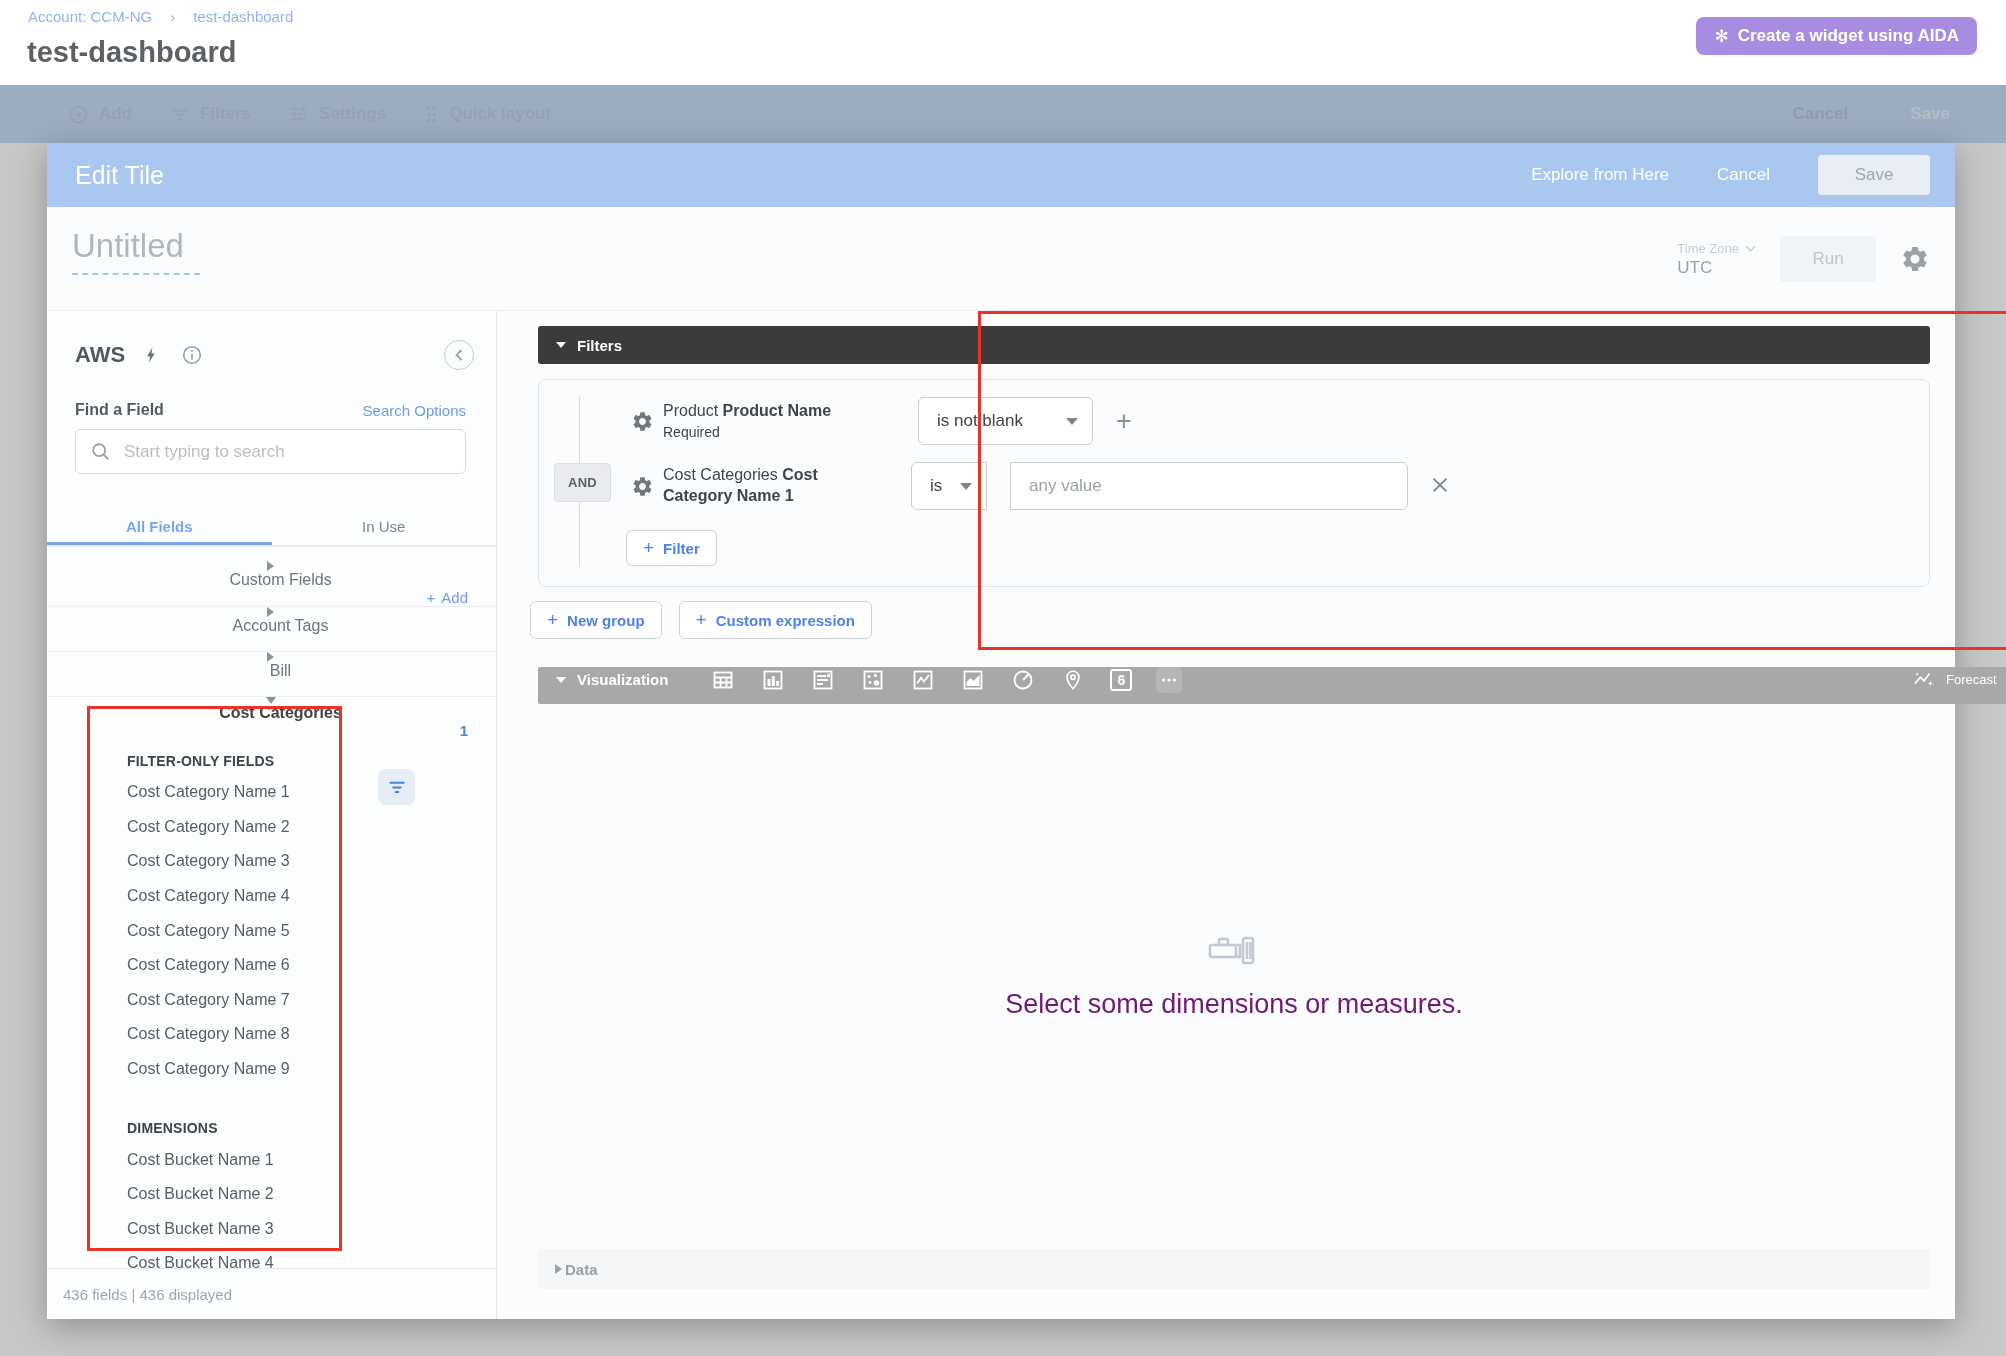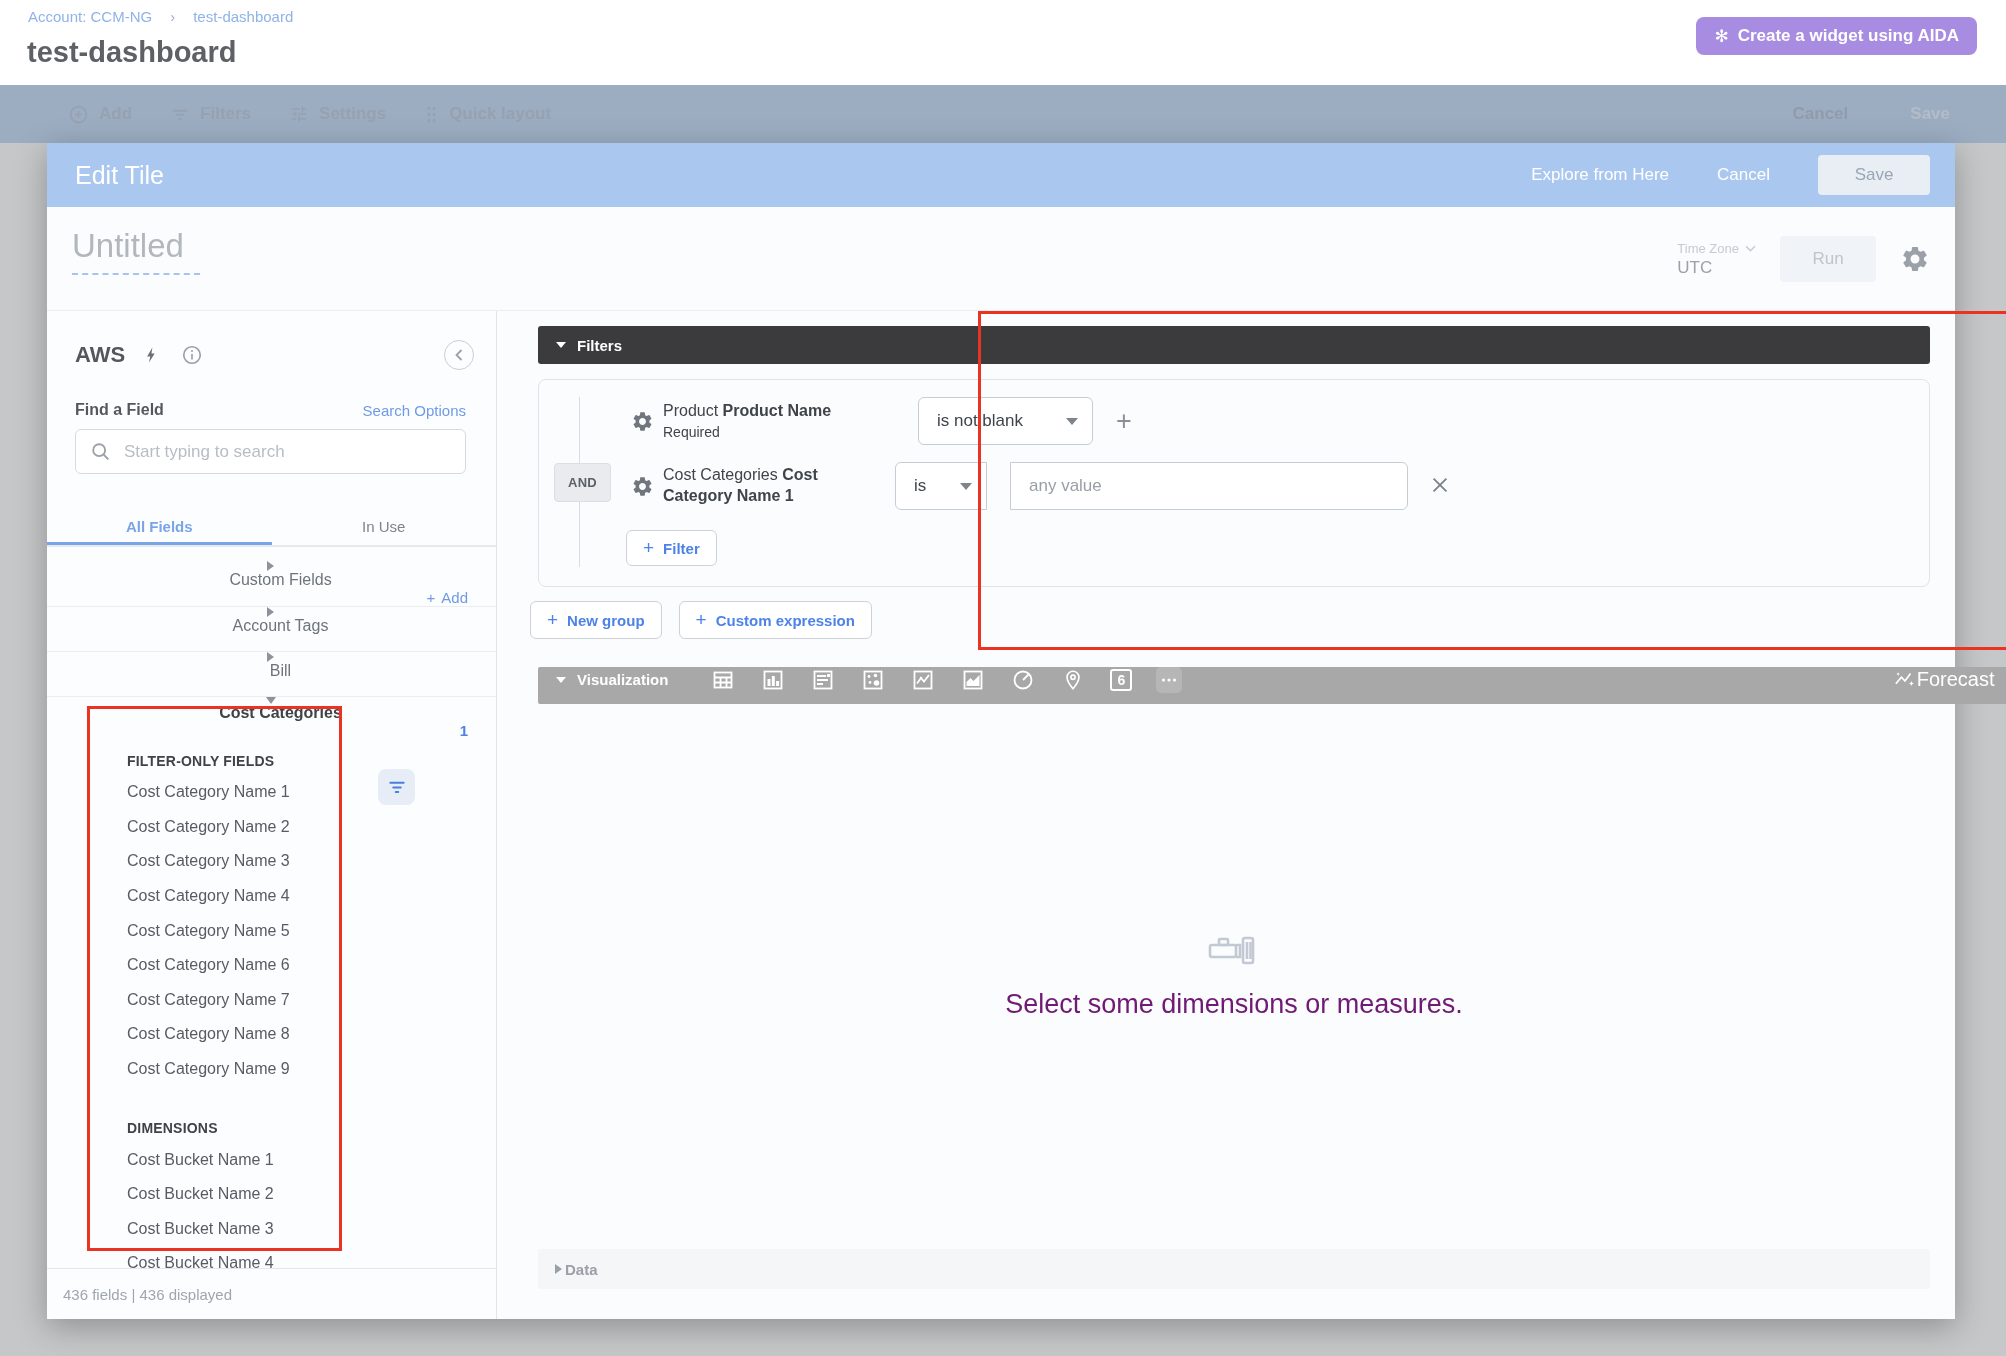--- a/index.html
+++ b/index.html
@@ -103,42 +103,42 @@
   .flabel1 { position:absolute; left:124px; top:22px; }
   .flabel2 { position:absolute; left:124px; top:84px; width:185px; line-height:21px; }
   .flabel-line1 { font-size:16px; color:#3f444a; }
   .flabel-line1 b { font-weight:700; }
   .flabel-note { font-size:14px; color:#3f444a; margin-top:4px; }
   .select { position:absolute; height:48px; border:1px solid #c7cdd3; border-radius:6px; background:#fff;
     display:flex; align-items:center; justify-content:space-between; padding:0 14px 0 18px; font-size:17px;
     color:#3f444a; cursor:pointer; }
   .select .caret { width:0; height:0; border-left:6px solid transparent; border-right:6px solid transparent; border-top:7px solid #7e848b; margin-left:14px; }
   .sel-op1 { left:379px; top:17px; width:175px; }
-  .sel-op2 { left:356px; top:82px; width:92px; border-radius:6px 0 0 6px; }
+  .sel-op2 { left:372px; top:82px; width:76px; border-radius:6px 0 0 6px; }
   .value-input { position:absolute; left:471px; top:82px; width:398px; height:48px; border:1px solid #c7cdd3;
     border-radius:0 6px 6px 0; padding-left:18px; font-size:17px; color:#3f444a; font-family:inherit; outline:none; background:#fff; }
   .value-input::placeholder { color:#9aa0a7; }
   .plus-standalone { position:absolute; left:577px; top:24px; font-size:27px; font-weight:300; color:#8a9098; cursor:pointer; line-height:34px; }
   .x-btn { position:absolute; left:890px; top:94px; cursor:pointer; }
   .btn-outline { display:inline-flex; align-items:center; gap:9px; border:1px solid #cdd2d8; border-radius:6px;
     background:#fff; color:#4d82e8; font-size:15px; font-weight:700; padding:0 16px; height:38px; font-family:inherit; cursor:pointer; }
   .btn-outline .plus { font-size:19px; font-weight:400; }
   .add-filter { position:absolute; left:87px; top:150px; height:36px; }
   .group-actions { position:absolute; left:33px; top:290px; display:flex; gap:17px; }
   .viz-bar { position:absolute; left:41px; top:356px; width:1587px; height:37px; background:#a8a8a8; border-radius:2px;
     display:flex; align-items:center; padding:0 30px 12px 18px; }
   .viz-bar .caret { width:0; height:0; border-left:5px solid transparent; border-right:5px solid transparent; border-top:6px solid #fff; }
   .viz-bar .lbl { color:#fff; font-size:15px; font-weight:700; margin-left:11px; }
   .viz-icons { display:flex; align-items:center; gap:24px; margin-left:42px; }
   .viz-ic { width:26px; height:26px; display:flex; align-items:center; justify-content:center; cursor:pointer; }
   .six-box { width:22px; height:22px; border:2px solid #fff; border-radius:3px; color:#fff; font-size:14px; font-weight:700;
     display:flex; align-items:center; justify-content:center; cursor:pointer; }
   .more-ic { background:#b6b6b6; border-radius:5px; }
   .viz-right { margin-left:auto; display:flex; align-items:center; gap:46px; }
-  .viz-action { display:flex; align-items:center; color:#fff; font-size:20px; cursor:pointer; }
+  .viz-action { display:flex; align-items:center; gap:10px; color:#fff; font-size:13px; cursor:pointer; }
   .empty-state { position:absolute; left:41px; top:393px; width:1392px; height:545px; display:flex; flex-direction:column;
     align-items:center; justify-content:center; gap:22px; }
   .empty-msg { font-size:27px; color:#701a75; }
   .data-row { position:absolute; left:41px; top:938px; width:1392px; height:40px; background:#f5f6f7; border-radius:2px;
     display:flex; align-items:center; gap:3px; padding-left:17px; cursor:pointer; }
   .data-row .arrow-right { border-left-color:#9aa0a8; border-top-width:5px; border-bottom-width:5px; }
   .data-row .lbl { font-size:15px; font-weight:700; color:#9aa0a8; }
   svg { display:block; }
 </style>
 </head>

